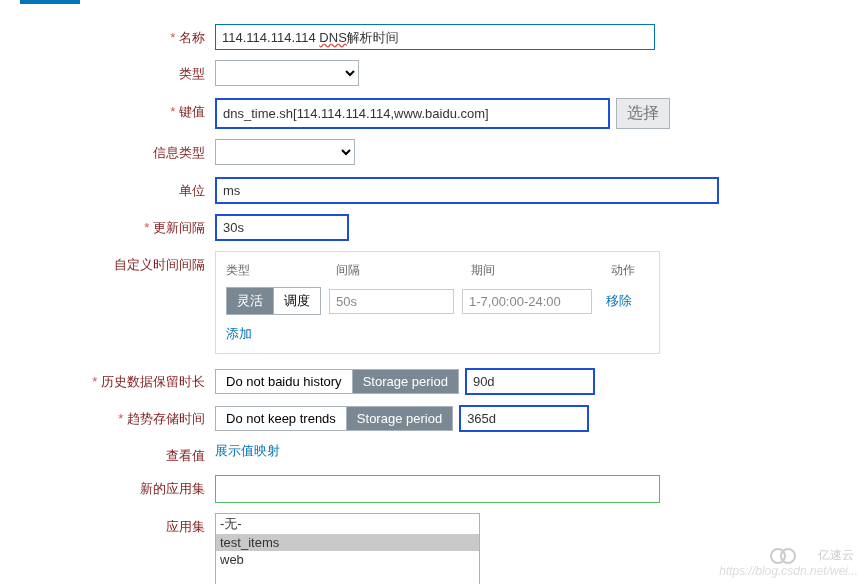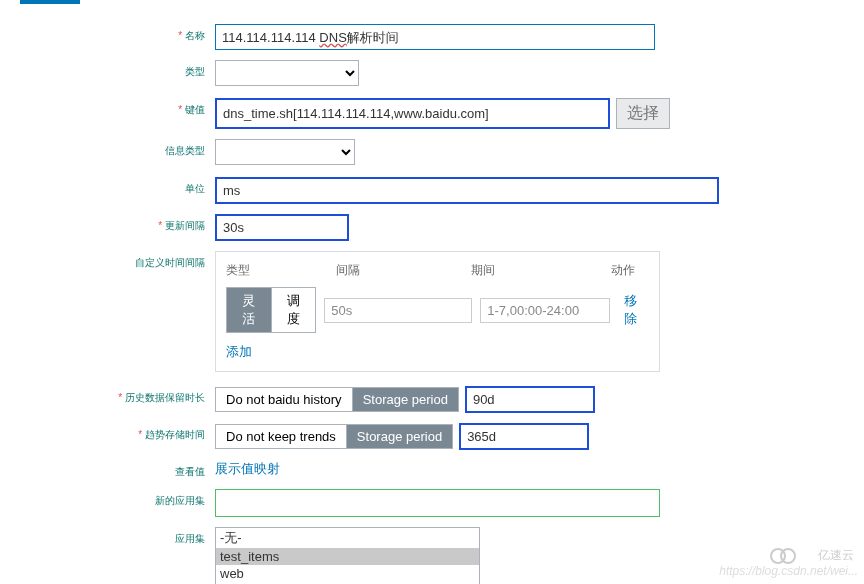--- a/index.html
+++ b/index.html
@@ -26,22 +26,22 @@
     .form-row {
       display: flex;
       align-items: flex-start;
       margin-bottom: 10px;
     }
     .label-cell {
       width: 205px;
       text-align: right;
       padding-right: 10px;
       padding-top: 5px;
-      font-size: 10px;
-      color: #0f766e;
+      font-size: 13px;
+      color: #7f1d1d;
     }
     .required::before {
       content: "* ";
       color: #d9534f;
     }
     .input-cell {
       flex: 1;
     }
     .text-input {
       border: 2px solid #1d4ed8;
@@ -240,21 +240,21 @@
           <div style="width:110px">类型</div>
           <div style="width:135px">间隔</div>
           <div style="width:140px">期间</div>
           <div>动作</div>
         </div>
         <div class="interval-row">
           <div class="btn-group">
             <button class="btn-seg active">灵活</button>
             <button class="btn-seg">调度</button>
           </div>
-          <input class="interval-input" style="width: 148px; margin-left: 8px;" value="50s">
+          <input class="interval-input" style="width: 125px; margin-left: 8px;" value="50s">
           <input class="interval-input" style="width: 130px; margin-left: 8px;" value="1-7,00:00-24:00">
           <span class="link" style="margin-left:14px">移除</span>
         </div>
         <span class="link">添加</span>
       </div>
     </div>
   </div>
 
   <div class="form-row" style="margin-top:14px">
     <div class="label-cell required">历史数据保留时长</div>

